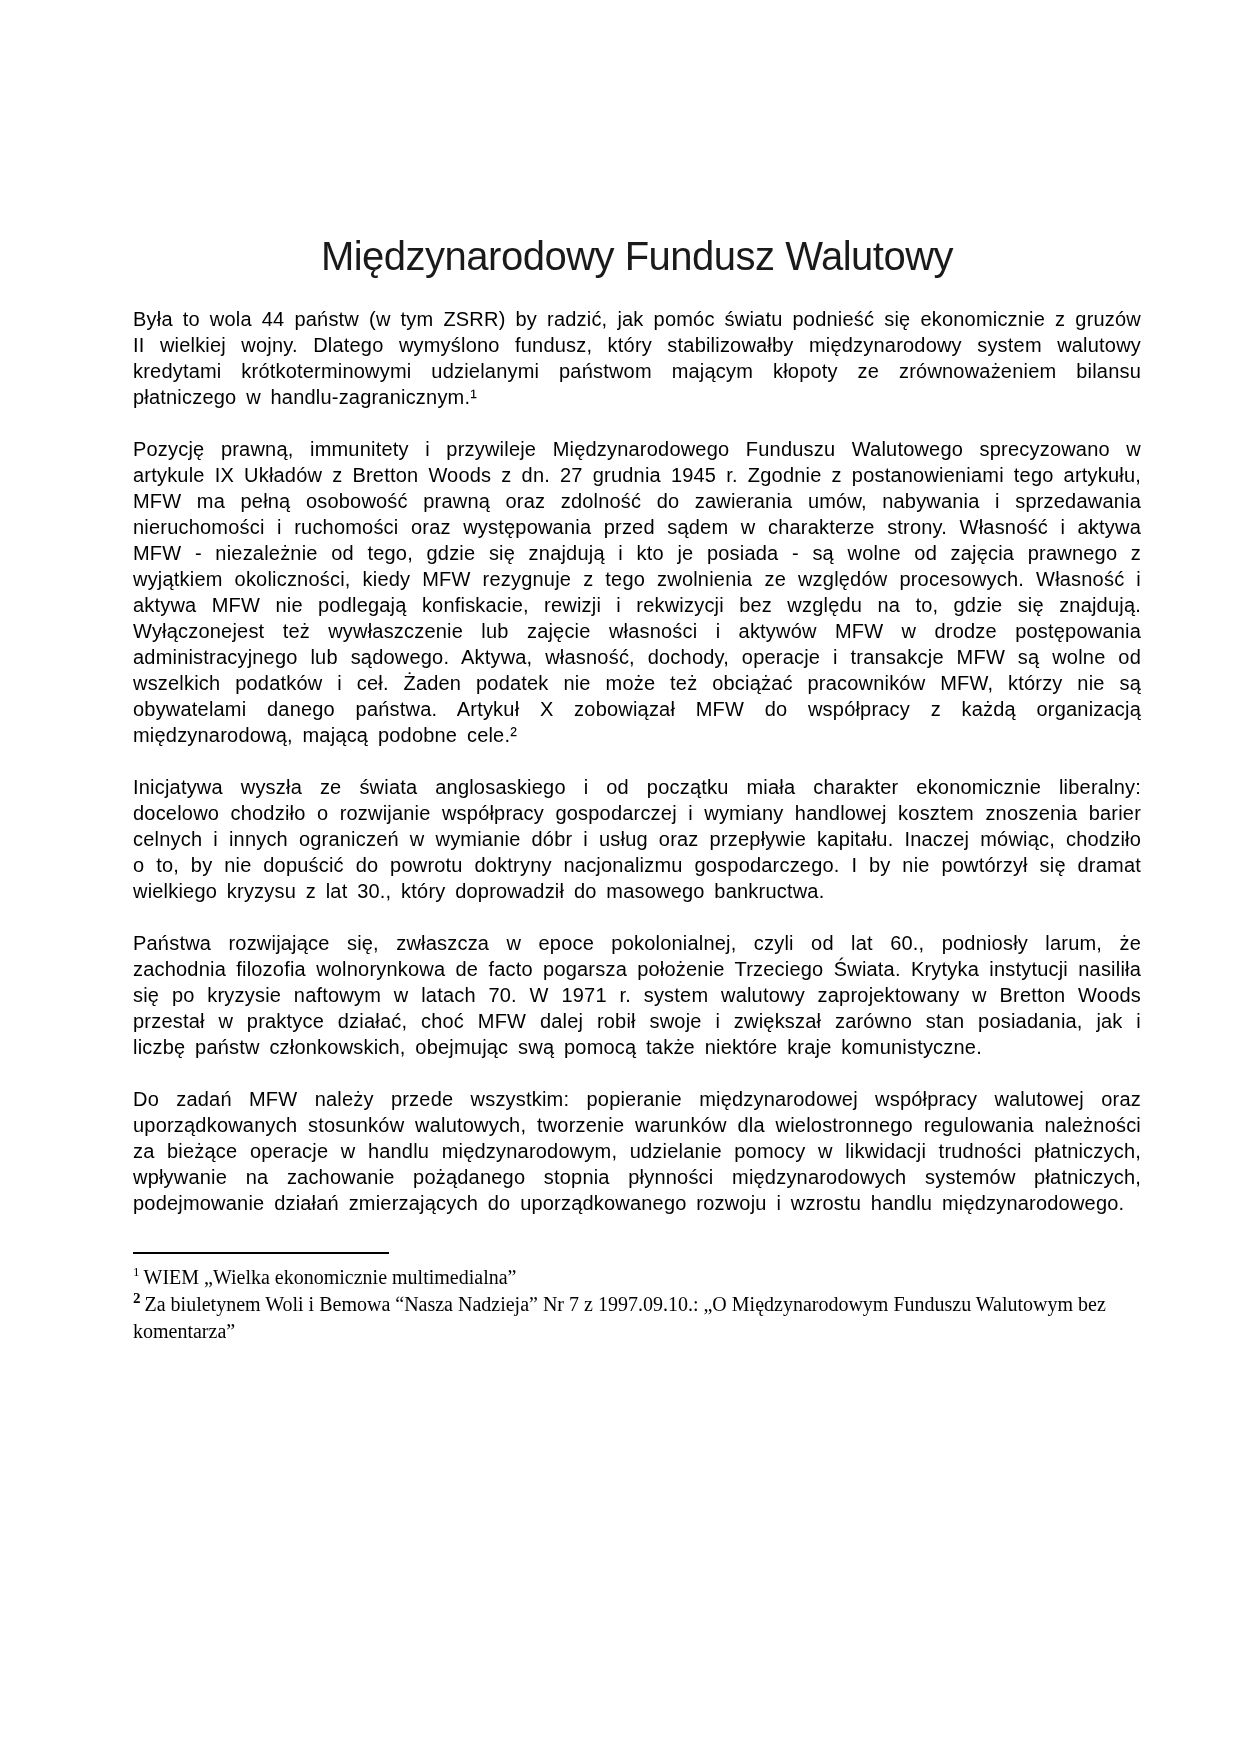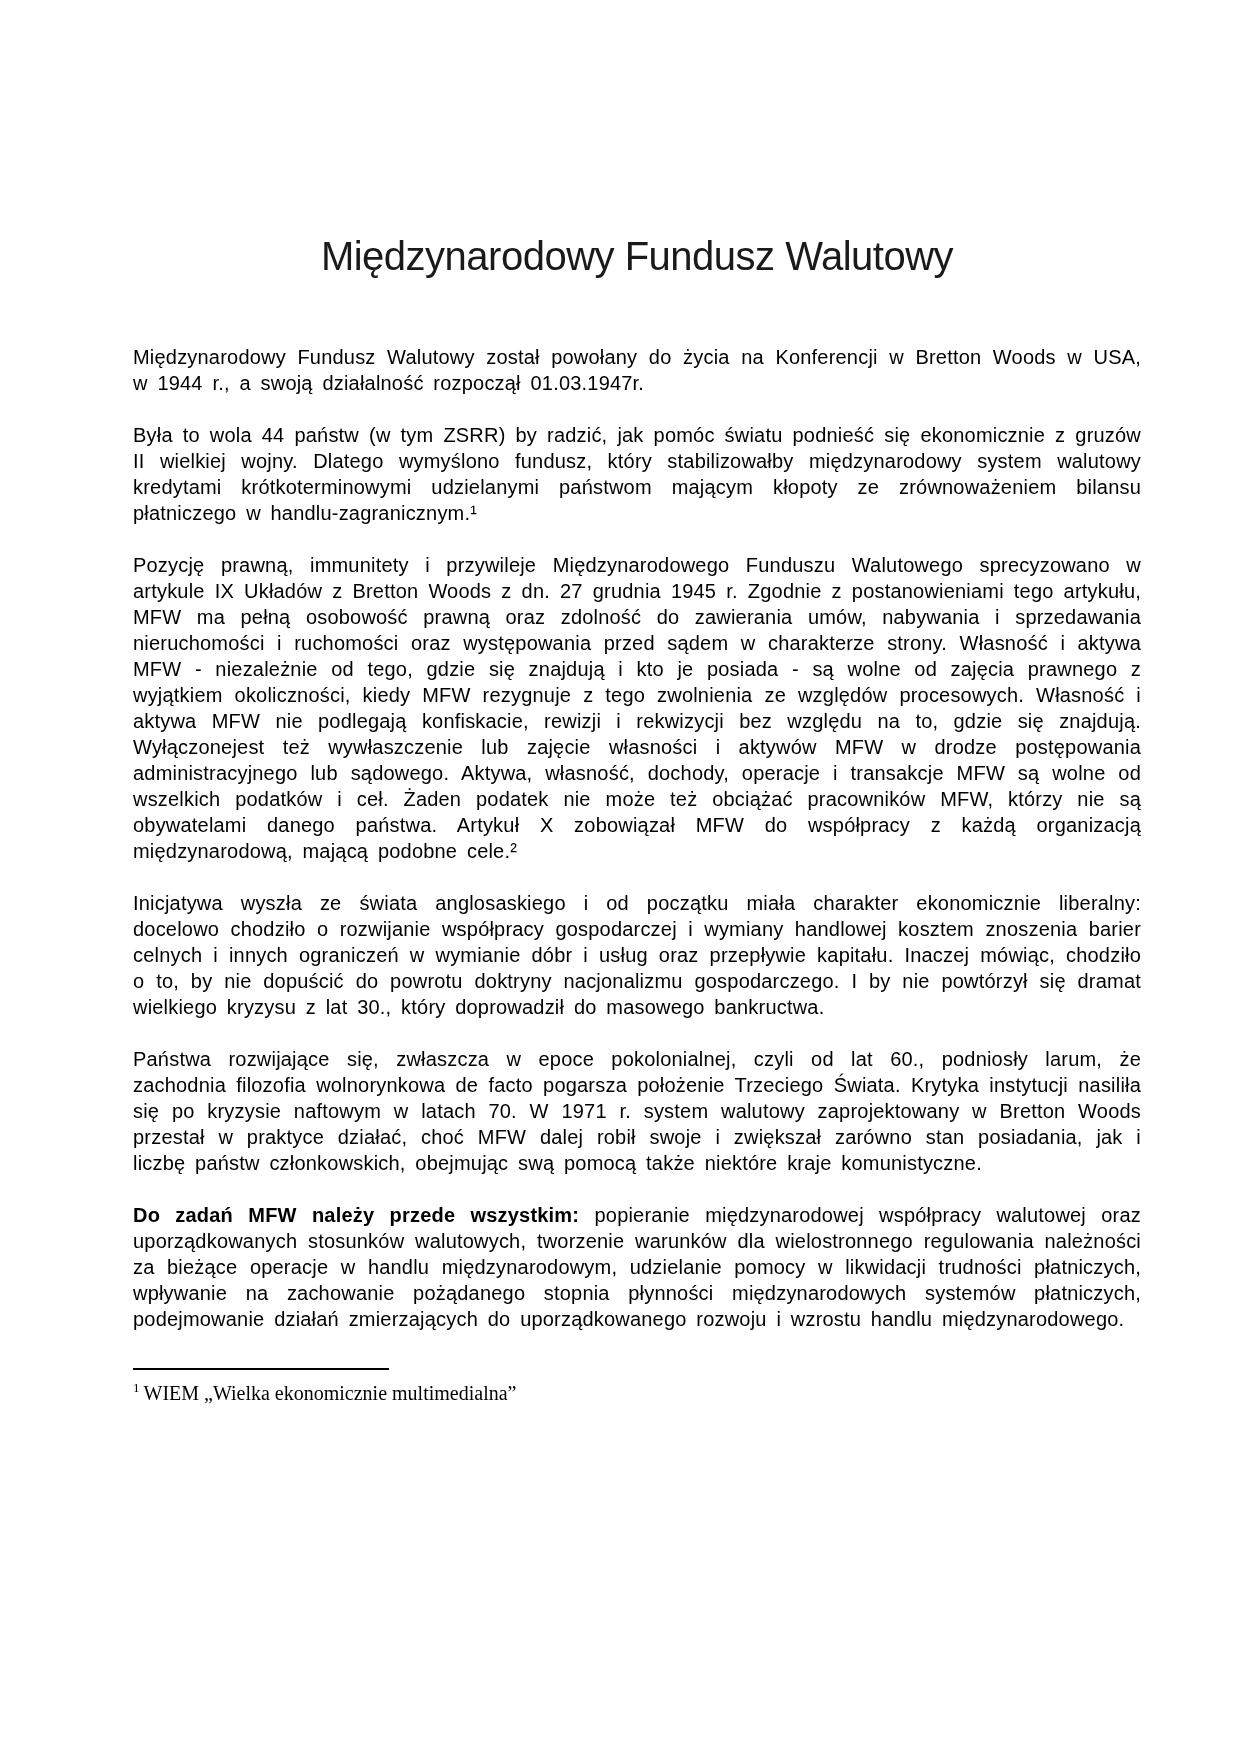--- a/index.html
+++ b/index.html
@@ -34,21 +34,21 @@
     line-height: 26px;
     text-align: justify;
     word-spacing: 4px;
     letter-spacing: 0.2px;
     color: #000000;
   }
   .par-first {
     margin-top: 64px;
   }
   .bold-lead {
-    font-weight: 700;
+    font-weight: 400;
   }
   .footnotes {
     margin-top: 36px;
     font-family: "Liberation Serif", serif;
     font-size: 20px;
     line-height: 27px;
     word-spacing: normal;
     letter-spacing: 0;
   }
   .fn-rule {
@@ -72,36 +72,38 @@
     font-size: 15px;
   }
 </style>
 </head>
 <body>
 
 <div class="page">
 
   <h1 class="doc-title">Międzynarodowy Fundusz Walutowy</h1>
 
-  <p class="par par-first">Międzynarodowy Fundusz Walutowy został powołany do życia na Konferencji w Bretton Woods w USA, w 1944 r., a swoją działalność rozpoczął 01.03.1947r.</p>
 
   <p class="par">Była to wola 44 państw (w tym ZSRR) by radzić, jak pomóc światu podnieść się ekonomicznie z gruzów II wielkiej wojny. Dlatego wymyślono fundusz, który stabilizowałby międzynarodowy system walutowy kredytami krótkoterminowymi udzielanymi państwom mającym kłopoty ze zrównoważeniem bilansu płatniczego w handlu-zagranicznym.¹</p>
 
   <p class="par">Pozycję prawną, immunitety i przywileje Międzynarodowego Funduszu Walutowego sprecyzowano w artykule IX Układów z Bretton Woods z dn. 27 grudnia 1945 r. Zgodnie z postanowieniami tego artykułu, MFW ma pełną osobowość prawną oraz zdolność do zawierania umów, nabywania i sprzedawania nieruchomości i ruchomości oraz występowania przed sądem w charakterze strony. Własność i aktywa MFW - niezależnie od tego, gdzie się znajdują i kto je posiada - są wolne od zajęcia prawnego z wyjątkiem okoliczności, kiedy MFW rezygnuje z tego zwolnienia ze względów procesowych. Własność i aktywa MFW nie podlegają konfiskacie, rewizji i rekwizycji bez względu na to, gdzie się znajdują. Wyłączonejest też wywłaszczenie lub zajęcie własności i aktywów MFW w drodze postępowania administracyjnego lub sądowego. Aktywa, własność, dochody, operacje i transakcje MFW są wolne od wszelkich podatków i ceł. Żaden podatek nie może też obciążać pracowników MFW, którzy nie są obywatelami danego państwa. Artykuł X zobowiązał MFW do współpracy z każdą organizacją międzynarodową, mającą podobne cele.²</p>
 
   <p class="par">Inicjatywa wyszła ze świata anglosaskiego i od początku miała charakter ekonomicznie liberalny: docelowo chodziło o rozwijanie współpracy gospodarczej i wymiany handlowej kosztem znoszenia barier celnych i innych ograniczeń w wymianie dóbr i usług oraz przepływie kapitału. Inaczej mówiąc, chodziło o to, by nie dopuścić do powrotu doktryny nacjonalizmu gospodarczego. I by nie powtórzył się dramat wielkiego kryzysu z lat 30., który doprowadził do masowego bankructwa.</p>
 
   <p class="par">Państwa rozwijające się, zwłaszcza w epoce pokolonialnej, czyli od lat 60., podniosły larum, że zachodnia filozofia wolnorynkowa de facto pogarsza położenie Trzeciego Świata. Krytyka instytucji nasiliła się po kryzysie naftowym w latach 70. W 1971 r. system walutowy zaprojektowany w Bretton Woods przestał w praktyce działać, choć MFW dalej robił swoje i zwiększał zarówno stan posiadania, jak i liczbę państw członkowskich, obejmując swą pomocą także niektóre kraje komunistyczne.</p>
 
   <p class="par">
     <span class="bold-lead">Do zadań MFW należy przede wszystkim:</span><span> popieranie międzynarodowej współpracy walutowej oraz uporządkowanych stosunków walutowych, tworzenie warunków dla wielostronnego regulowania należności za bieżące operacje w handlu międzynarodowym, udzielanie pomocy w likwidacji trudności płatniczych, wpływanie na zachowanie pożądanego stopnia płynności międzynarodowych systemów płatniczych, podejmowanie działań zmierzających do uporządkowanego rozwoju i wzrostu handlu międzynarodowego.</span>
   </p>
 
   <div class="footnotes">
     <div class="fn-rule"></div>
 
     <p class="footnote footnote-1">
       <sup class="fn-marker">1</sup><span>WIEM „Wielka ekonomicznie multimedialna”</span>
     </p>
 
+    <p class="footnote footnote-2">
+      <sup class="fn-marker">2</sup><span>Za biuletynem Woli i Bemowa “Nasza Nadzieja” Nr 7 z 1997.09.10.: „O Międzynarodowym Funduszu Walutowym bez komentarza”</span>
+    </p>
   </div>
 
 </div>
 
 </body></html>

